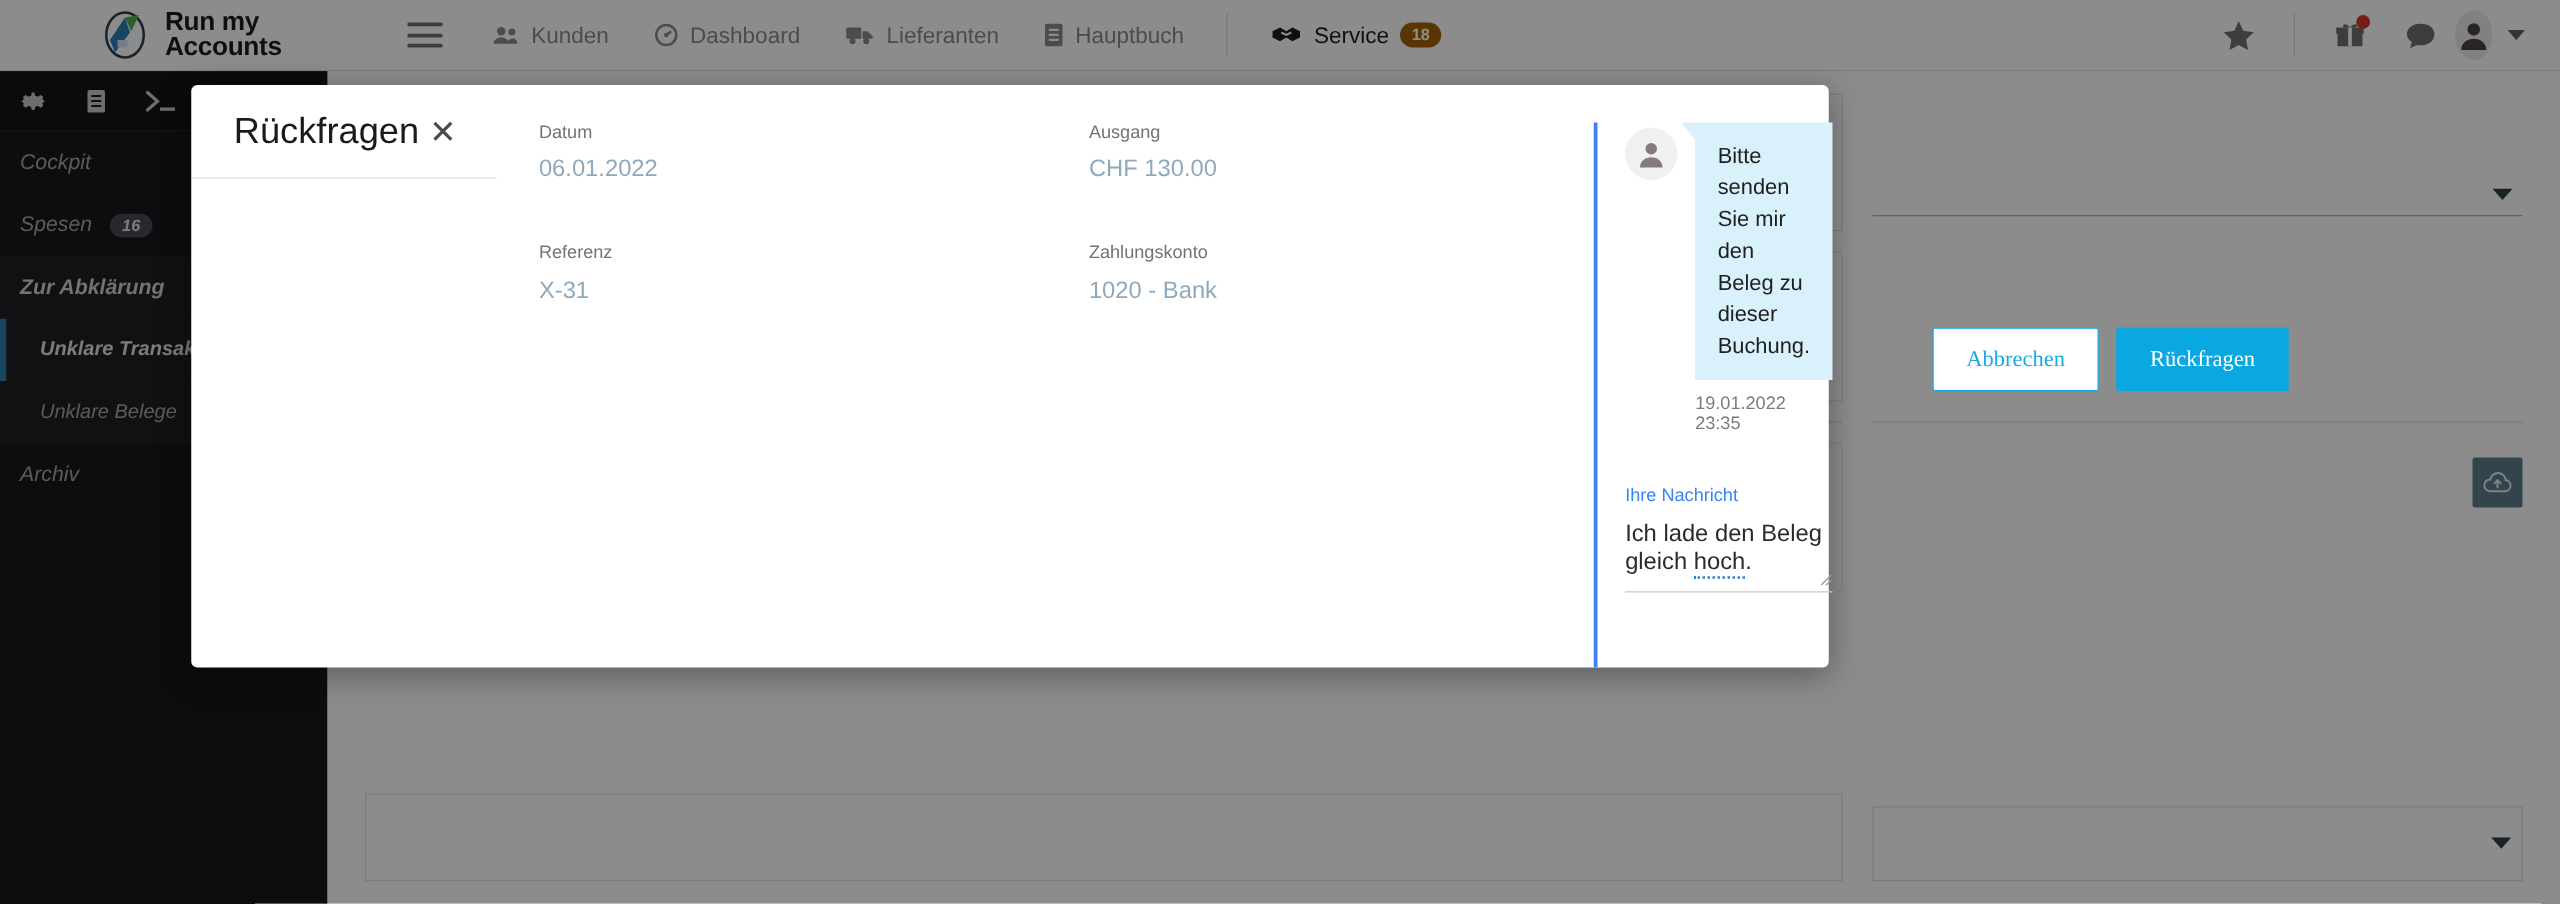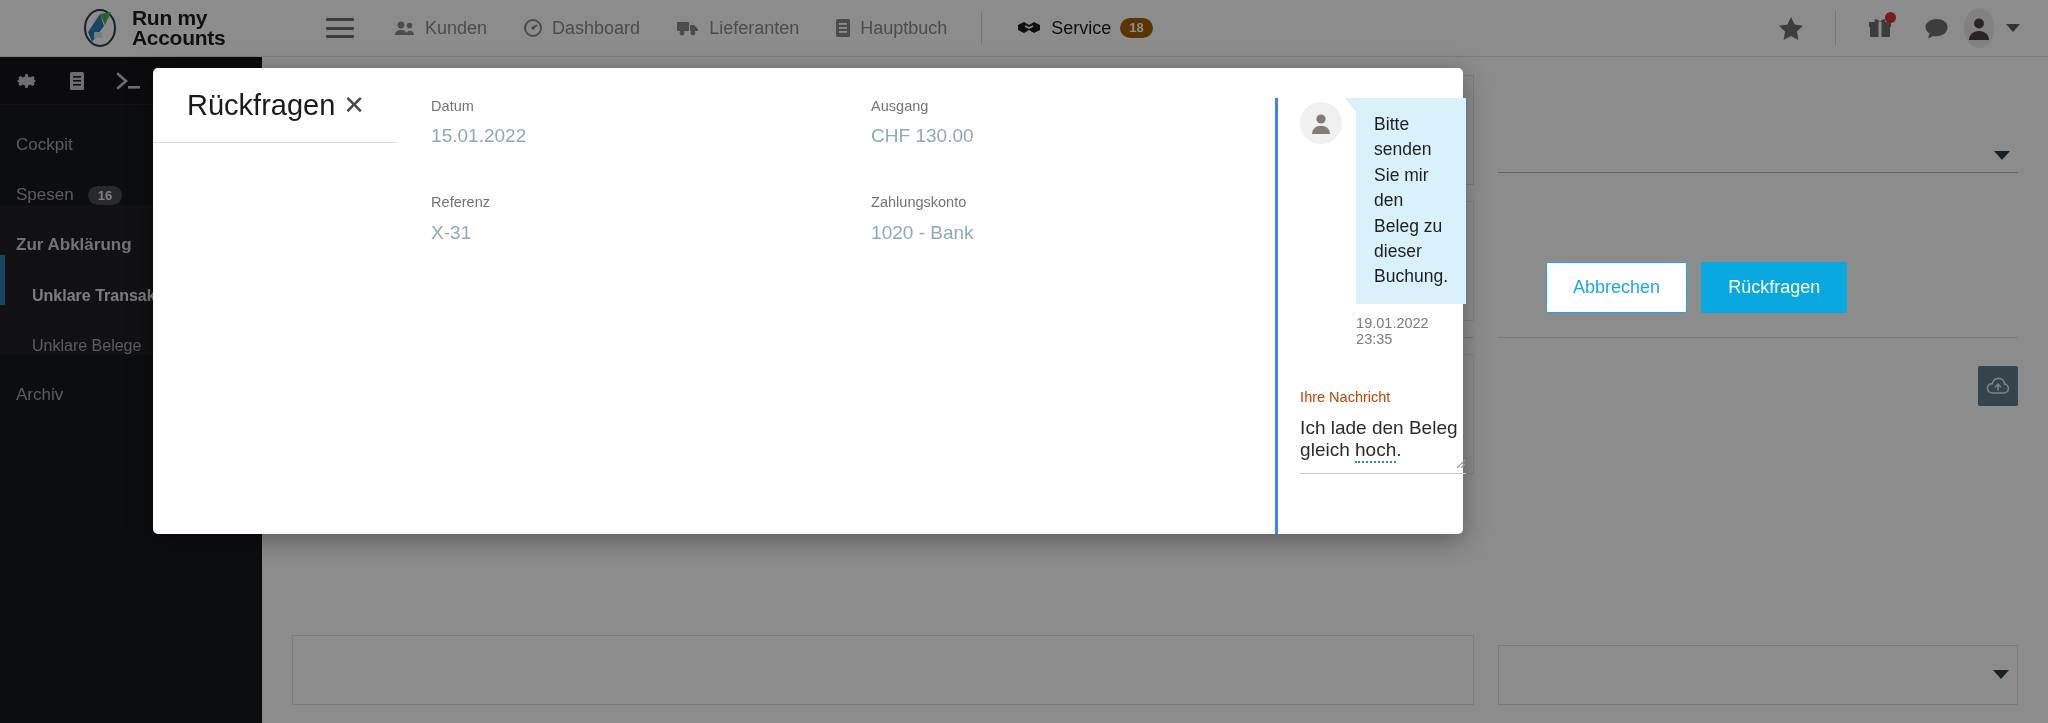--- a/index.html
+++ b/index.html
@@ -81,23 +81,23 @@
     position: absolute; top: 57px; left: 0; width: 262px; bottom: 0;
     background: #17181c;
   }
   .sidebar-tools {
     height: 48px; display: flex; align-items: center; gap: 30px;
     padding-left: 16px; background: #141519;
     border-bottom: 1px solid #232429;
   }
   .sidebar-tools .t { color: #c9c9c9; display:flex; align-items:center; }
   .side-link {
-    display: flex; align-items: flex-end; gap: 14px;
+    display: flex; align-items: center; gap: 14px;
     height: 50px; padding-left: 16px;
-    color: #a6a6a6; font-size: 17px;
+    color: #a6a6a6; font-size: 17px; font-style: italic;
   }
   .side-link.group { background: #1f2025; }
   .side-link.bold { color: #cfcfcf; font-weight: bold; }
   .side-link.sub { padding-left: 32px; font-size: 16px; }
   .side-link.sub.current {
     font-weight: bold; color: #e2e2e2;
     border-left: 5px solid #2b7fae; padding-left: 27px;
   }
   .side-badge {
     background: #4a4b50; color: #e4e4e4; font-size: 13px; font-weight: bold;
@@ -184,42 +184,42 @@
     width: 0; height: 0;
     border-top: 0 solid transparent;
     border-right: 11px solid #d9f1fa;
     border-bottom: 14px solid transparent;
   }
   .msg-time {
     font-size: 14.5px; color: #7b7b7b; margin-top: 11px;
   }
 
   .reply { margin-top: 42px; }
-  .reply-label { font-size: 14.5px; color: #c2410c; margin-bottom: 12px; }
+  .reply-label { font-size: 14.5px; color: #3b82f6; margin-bottom: 12px; }
   .reply-box {
     position: relative; border-bottom: 1px solid #c9c9c9;
     padding-bottom: 12px; min-height: 40px;
   }
   .reply-text { font-size: 19px; color: #2b2b2b; }
   .spell {
     border-bottom: 2px dotted #2d7fd6; padding-bottom: 1px;
   }
   .resize-grip {
     position: absolute; right: 0; bottom: 4px; width: 12px; height: 12px;
     color: #9b9b9b; font-size: 12px; line-height: 1;
   }
 
   .modal-foot {
     display: flex; justify-content: flex-end; align-items: center;
     gap: 14px; padding: 0 34px 28px 34px;
   }
   .btn {
     font-size: 18px; padding: 17px 26px; height: 51px;
     display: flex; align-items: center; justify-content: center;
-    border-radius: 2px; white-space: nowrap;
+    border-radius: 2px; white-space: nowrap; font-family: Liberation Serif, serif;
   }
   .btn-outline { color: #19a9e4; background: #fff; border: 1px solid #19a9e4; }
   .btn-primary { color: #ffffff; background: #0aa8e0; border: 1px solid #0aa8e0; }
 </style>
 </head>
 <body>
 
 <div id="app">
 
   <div id="page-bg">
@@ -418,21 +418,21 @@
       <div class="modal-title">Rückfragen</div>
       <div class="modal-close">✕</div>
     </div>
 
     <div class="modal-body">
 
       <div class="left-pane">
         <div class="col c1">
           <div class="field">
             <div class="flabel">Datum</div>
-            <div class="fvalue">15.01.2022</div>
+            <div class="fvalue">06.01.2022</div>
           </div>
           <div class="field">
             <div class="flabel">Referenz</div>
             <div class="fvalue">X-31</div>
           </div>
         </div>
 
         <div class="col">
           <div class="field">
             <div class="flabel">Ausgang</div>

